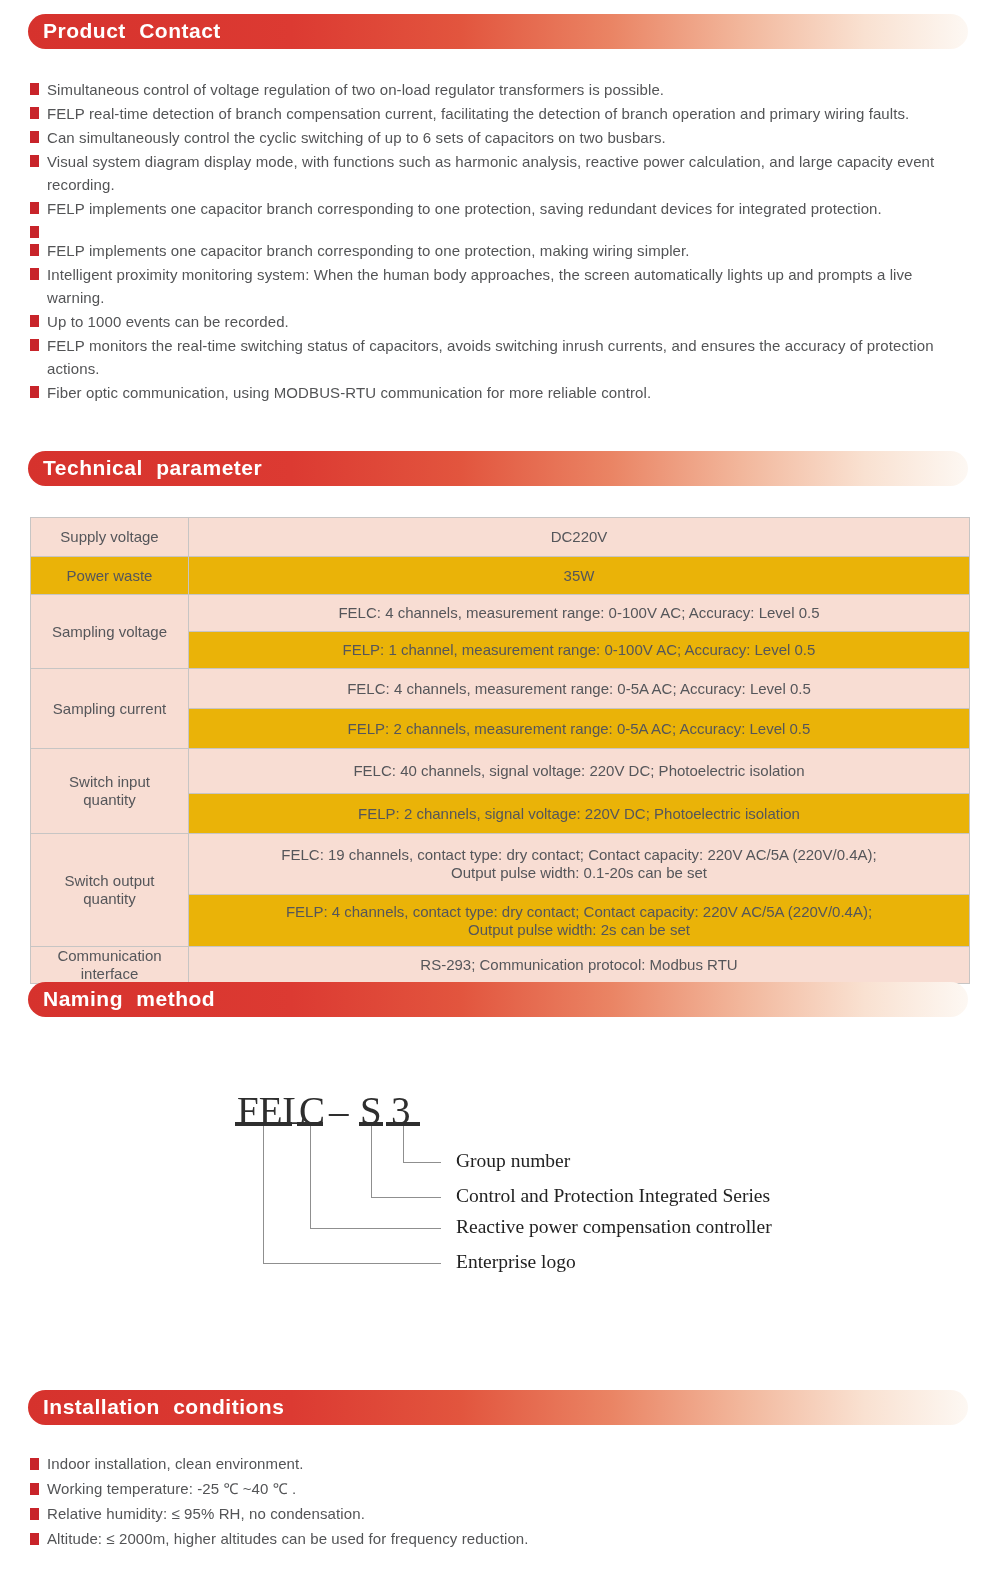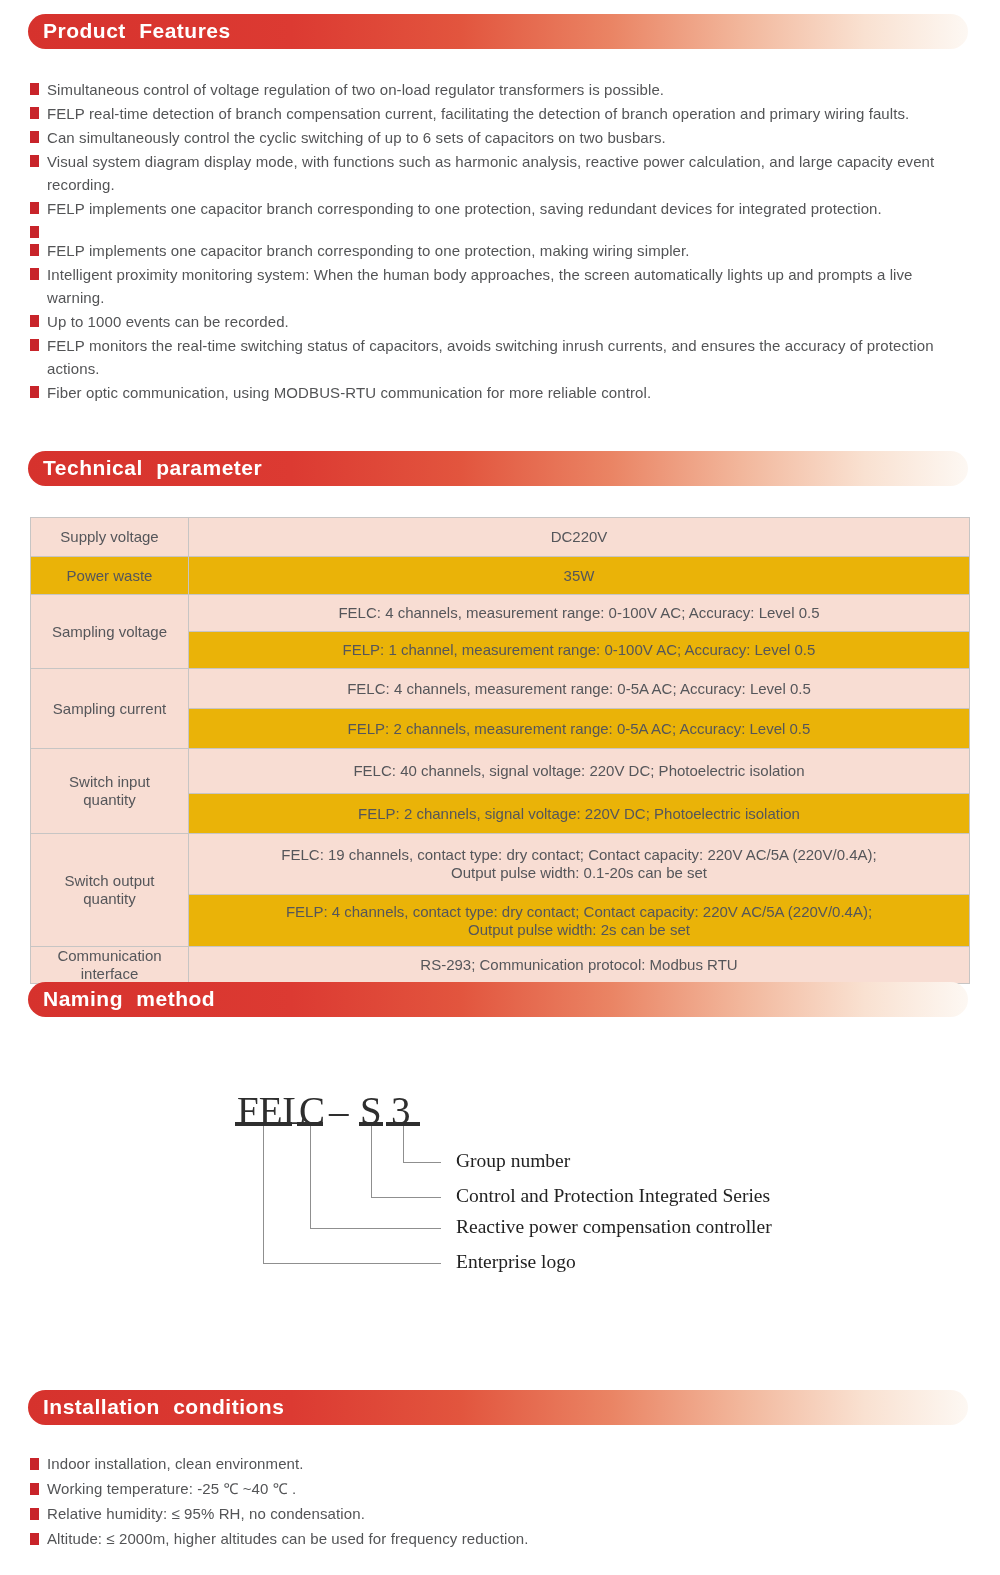--- a/index.html
+++ b/index.html
@@ -117,21 +117,21 @@
     color:#222222;
     white-space:nowrap;
   }
 </style>
 </head>
 <body>
 
 <div class="page">
 
   <div class="banner" style="top:14px;">
-    <span class="banner-title">Product Features</span>
+    <span class="banner-title">Product Contact</span>
   </div>
 
   <div class="bullet-list" style="top:78px;">
     <div class="bullet-item">
         <span class="bullet-marker"></span>
         <span class="bullet-text">Simultaneous control of voltage regulation of two on-load regulator transformers is possible.</span>
       </div>
     <div class="bullet-item">
         <span class="bullet-marker"></span>
         <span class="bullet-text">FELP real-time detection of branch compensation current, facilitating the detection of branch operation and primary wiring faults.</span>

